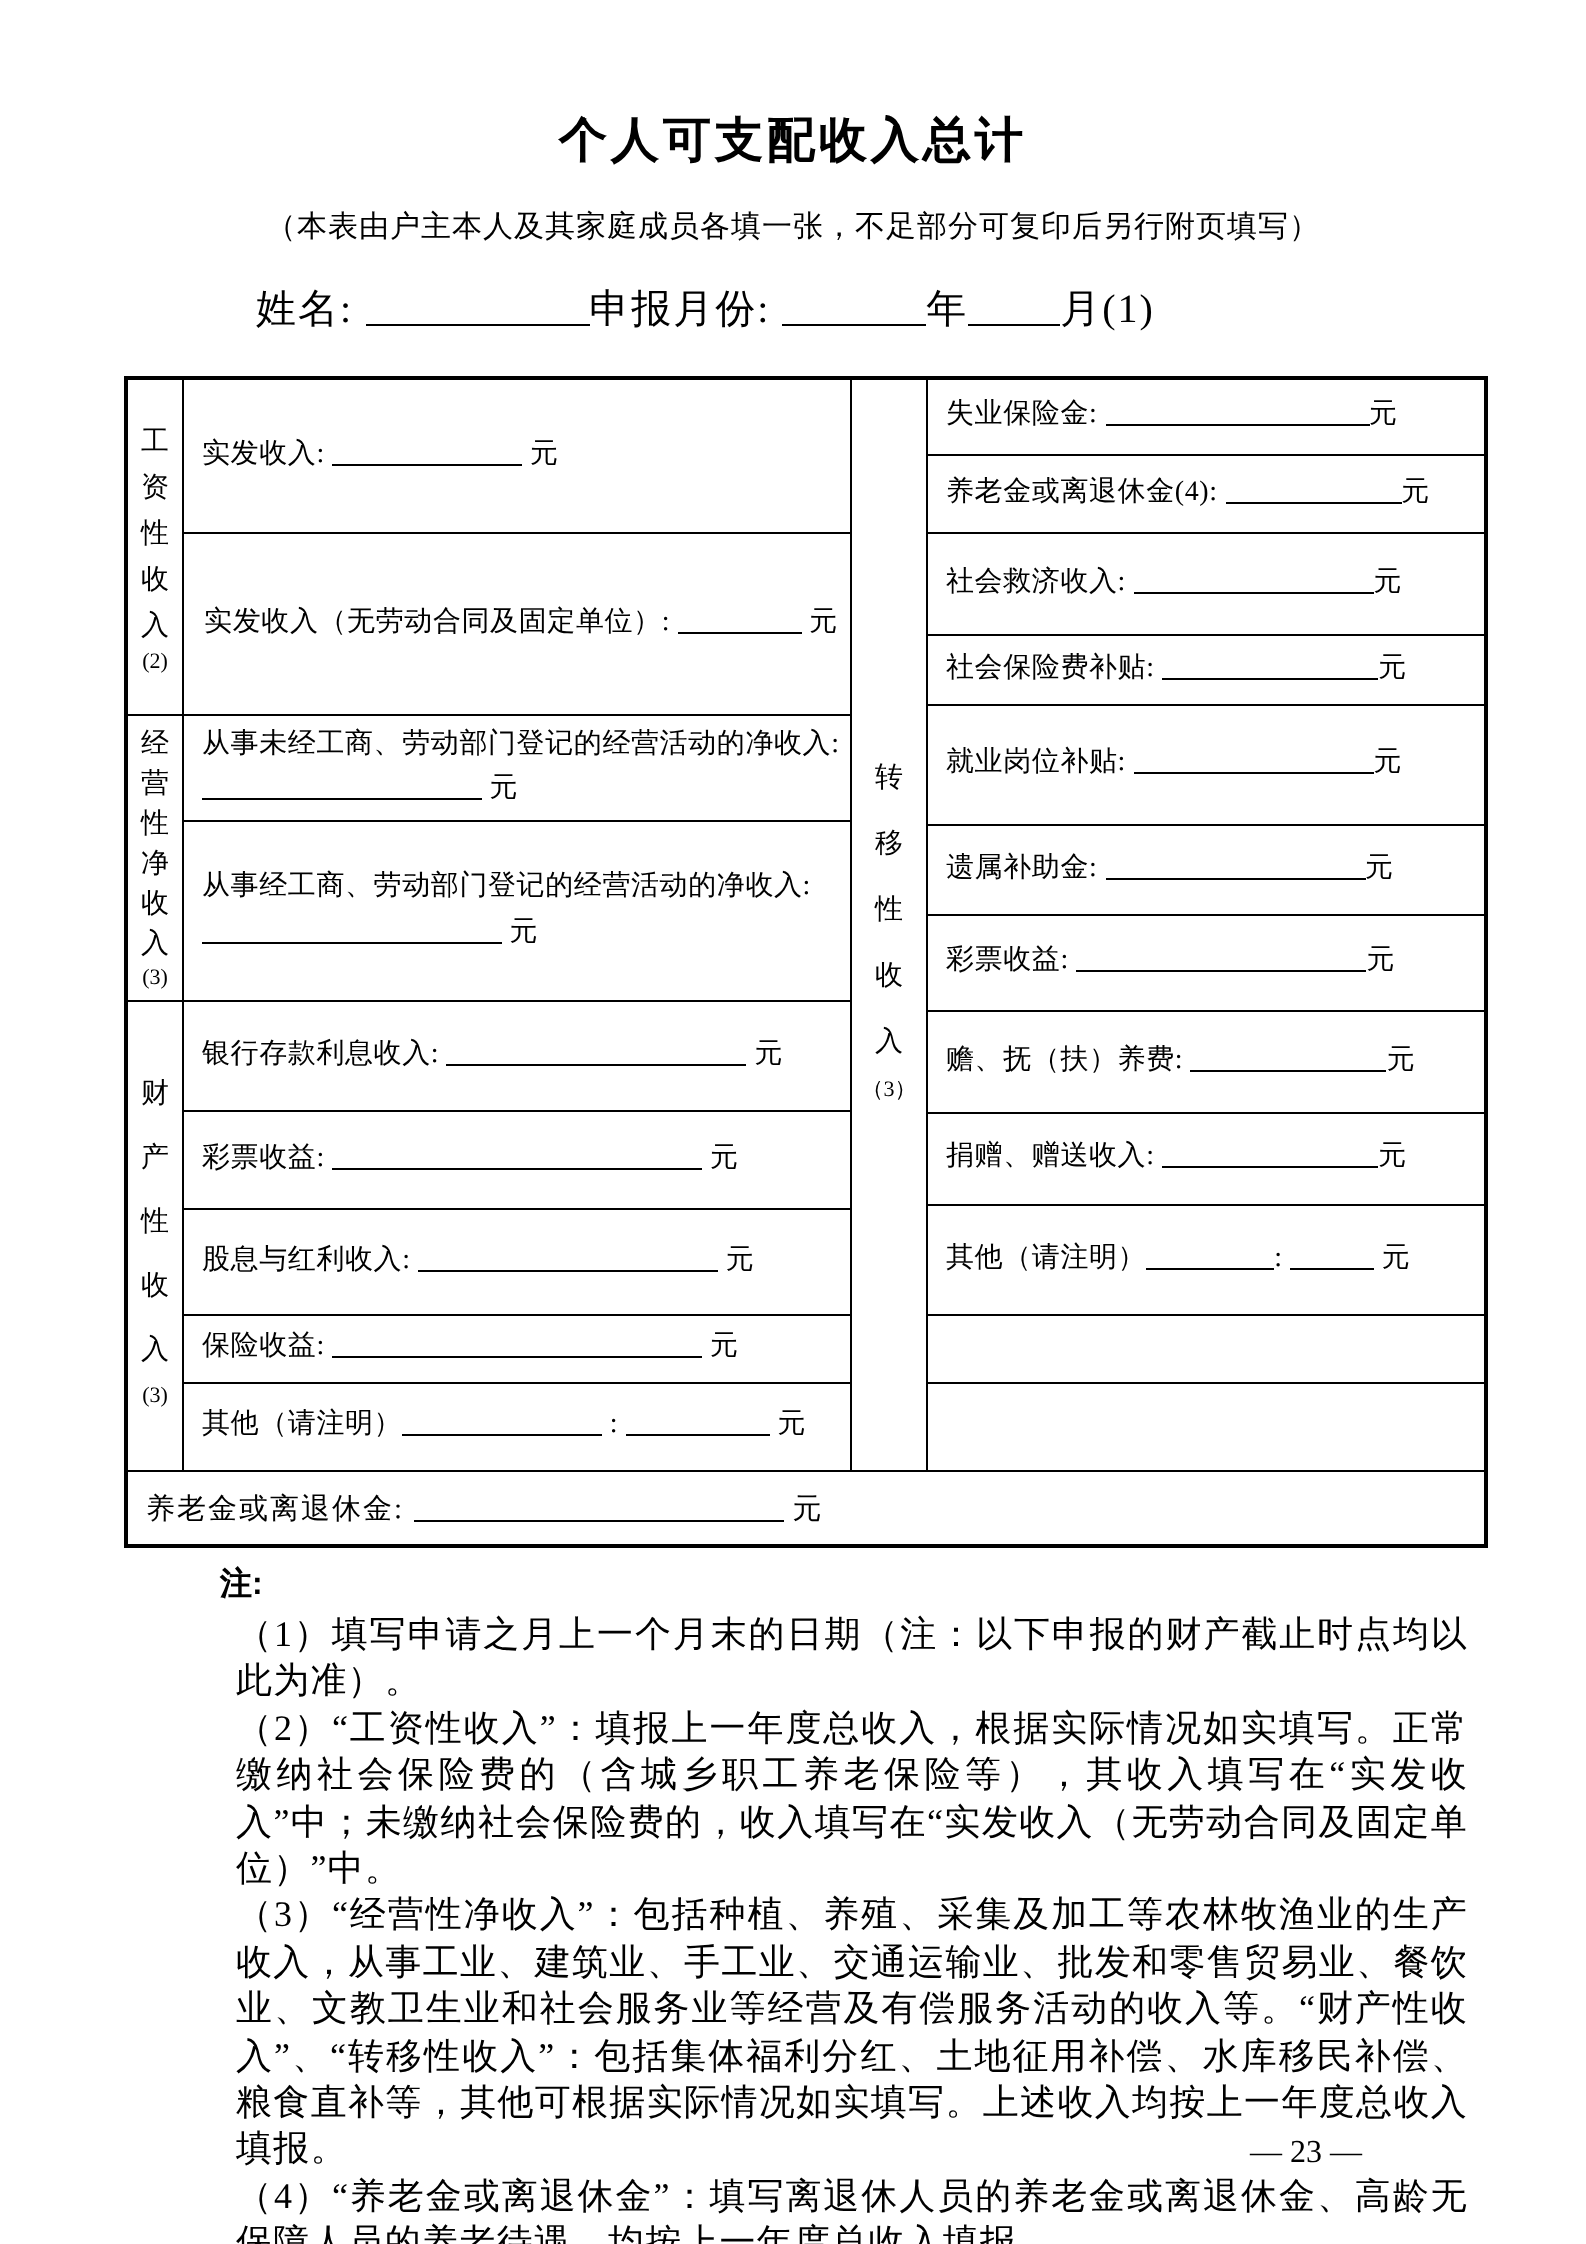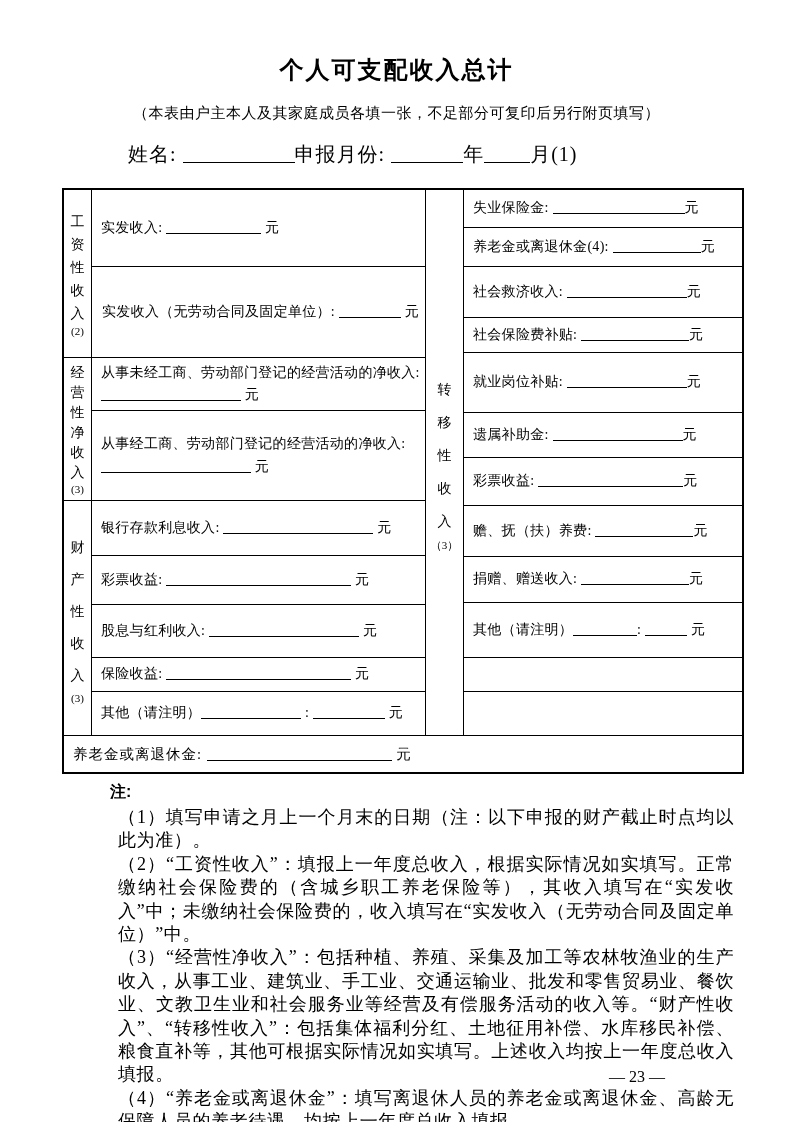--- a/index.html
+++ b/index.html
@@ -62,21 +62,21 @@
     position:absolute; left:110px; top:782px;
     font-family:"Liberation Sans","DejaVu Sans",sans-serif;
     font-weight:bold; font-size:16px;
   }
   .notes {
     position:absolute; left:118px; top:806px; width:616px;
     font-size:18px; line-height:23.4px; text-align:justify; letter-spacing:0.6px;
   }
   .notes p { margin:0; }
   .pageno {
-    position:absolute; top:1068px; left:582px; width:110px; text-align:center;
+    position:absolute; top:1068px; left:598px; width:110px; text-align:center;
     font-size:16px;
   }
 </style>
 </head>
 <body>
 
 <div class="page">
 
   <div class="title">个人可支配收入总计</div>
   <div class="subtitle">（本表由户主本人及其家庭成员各填一张，不足部分可复印后另行附页填写）</div>

